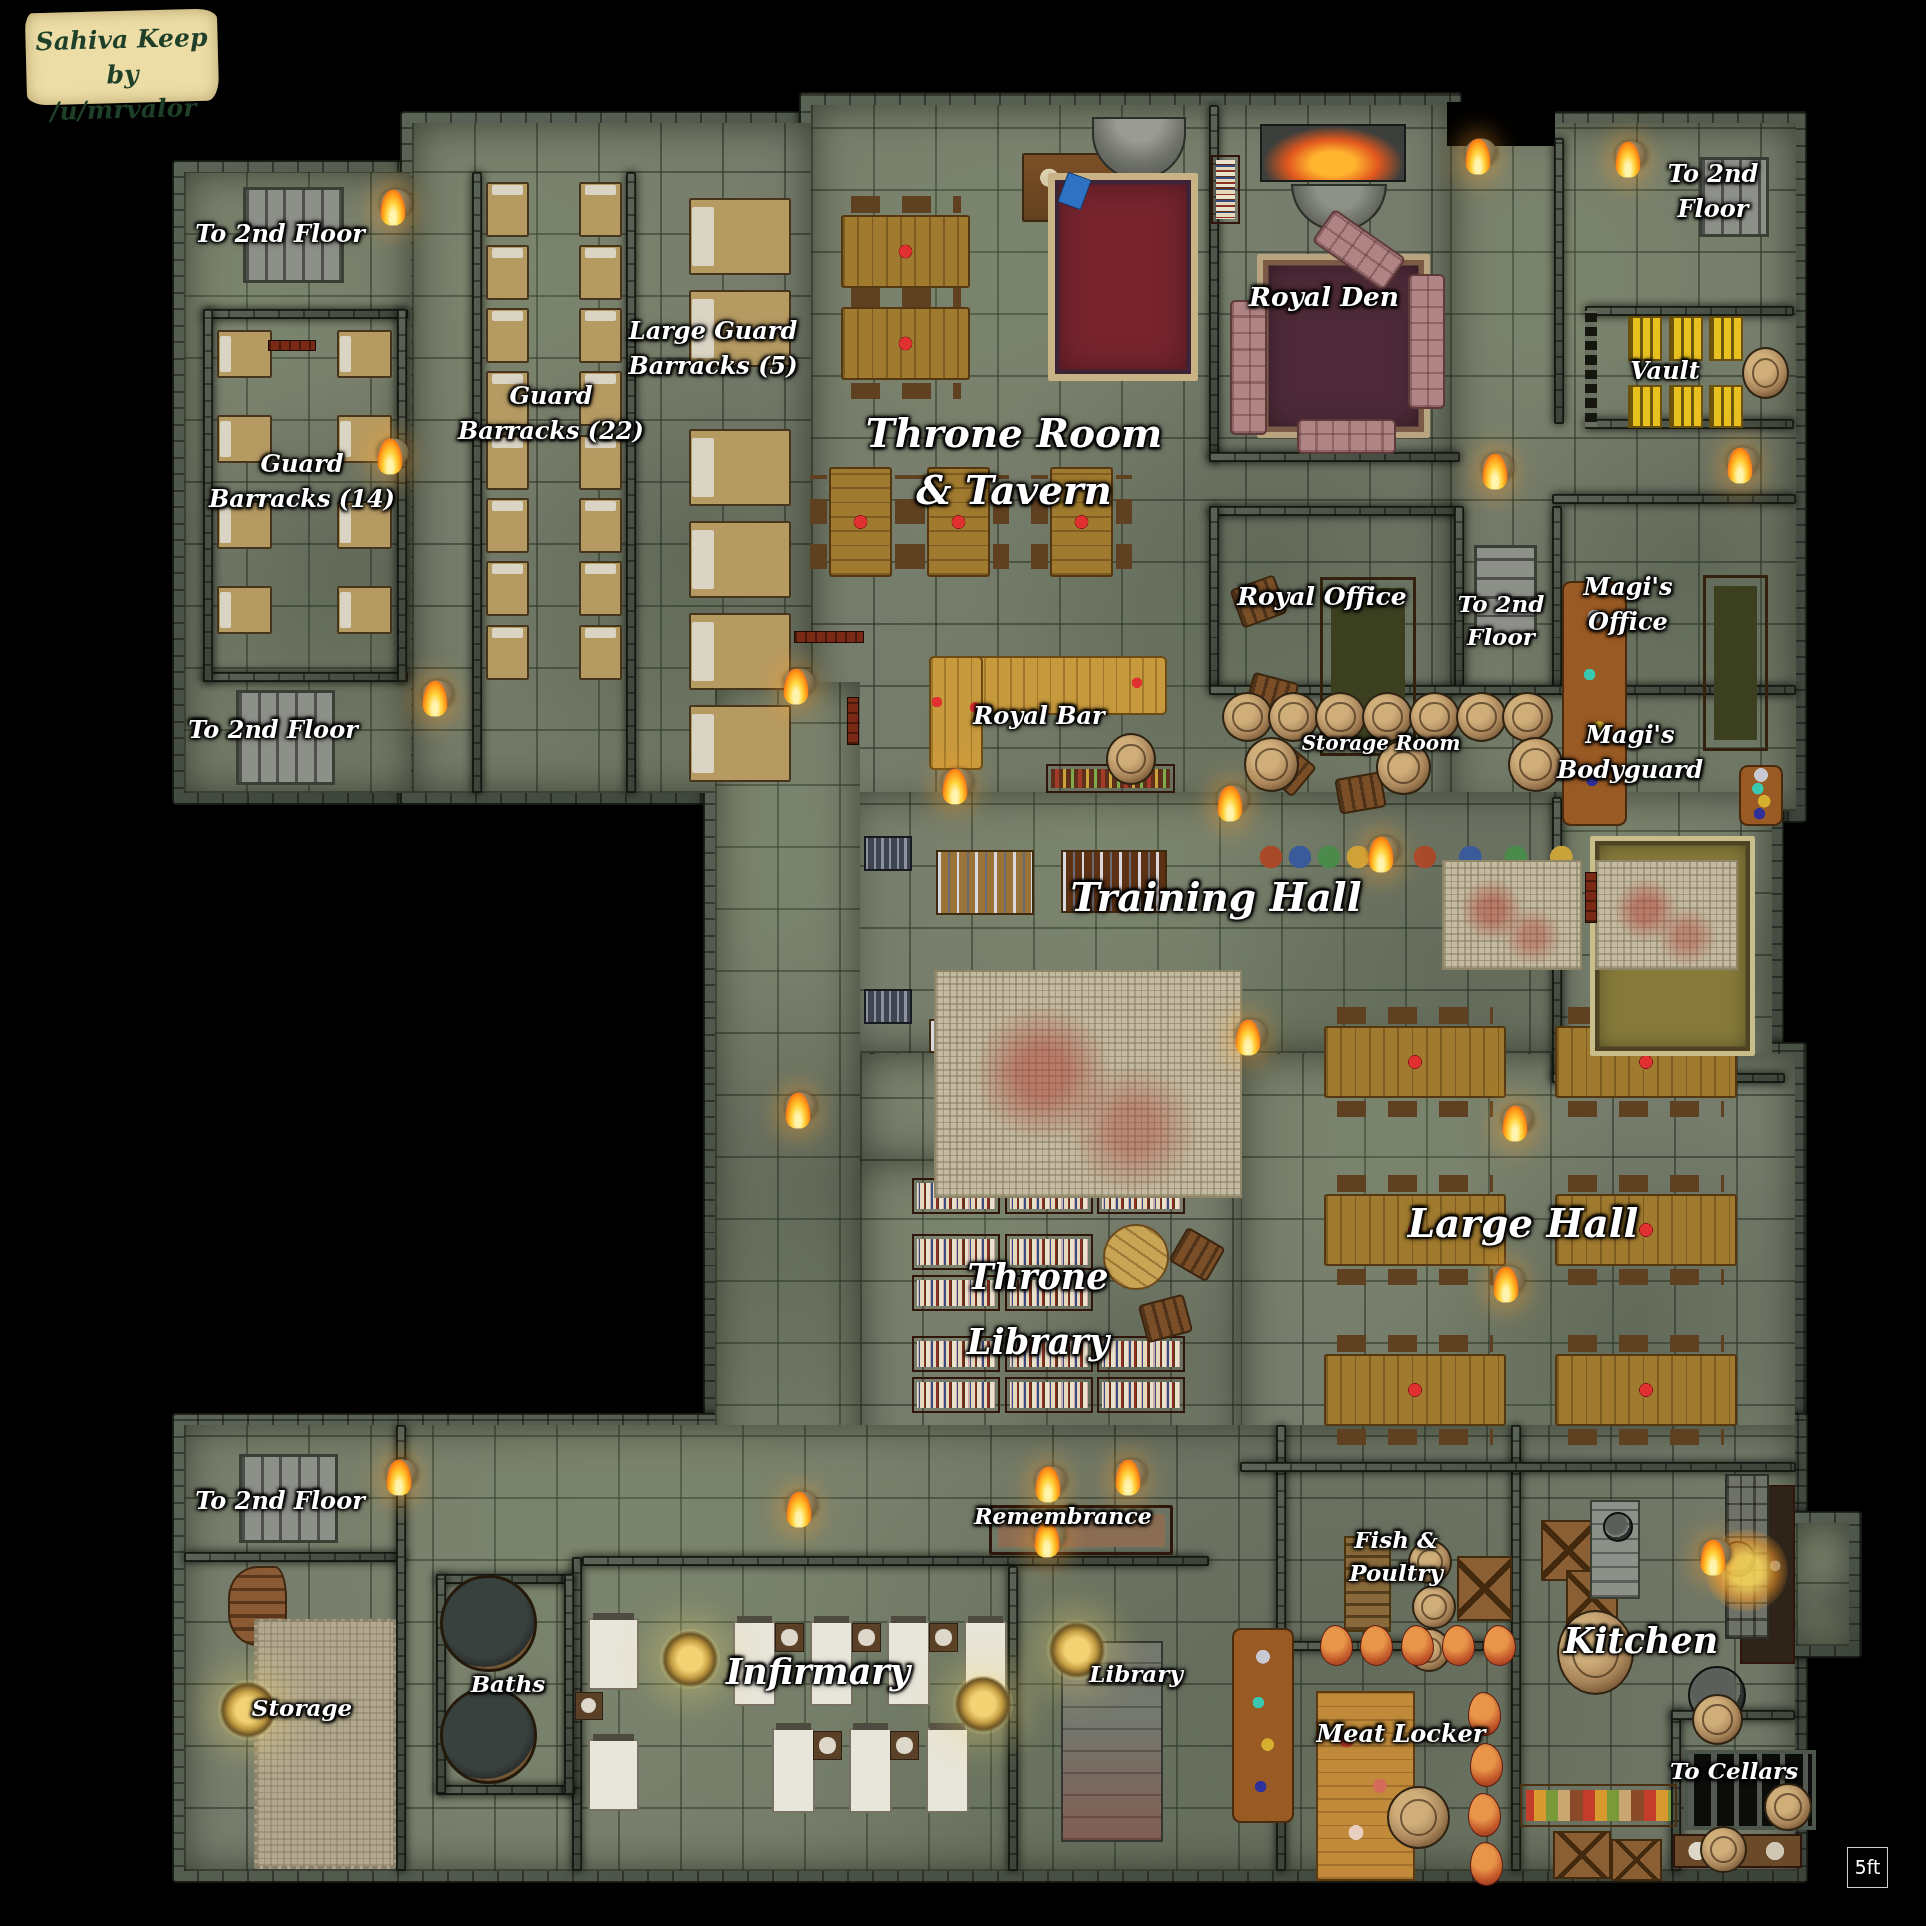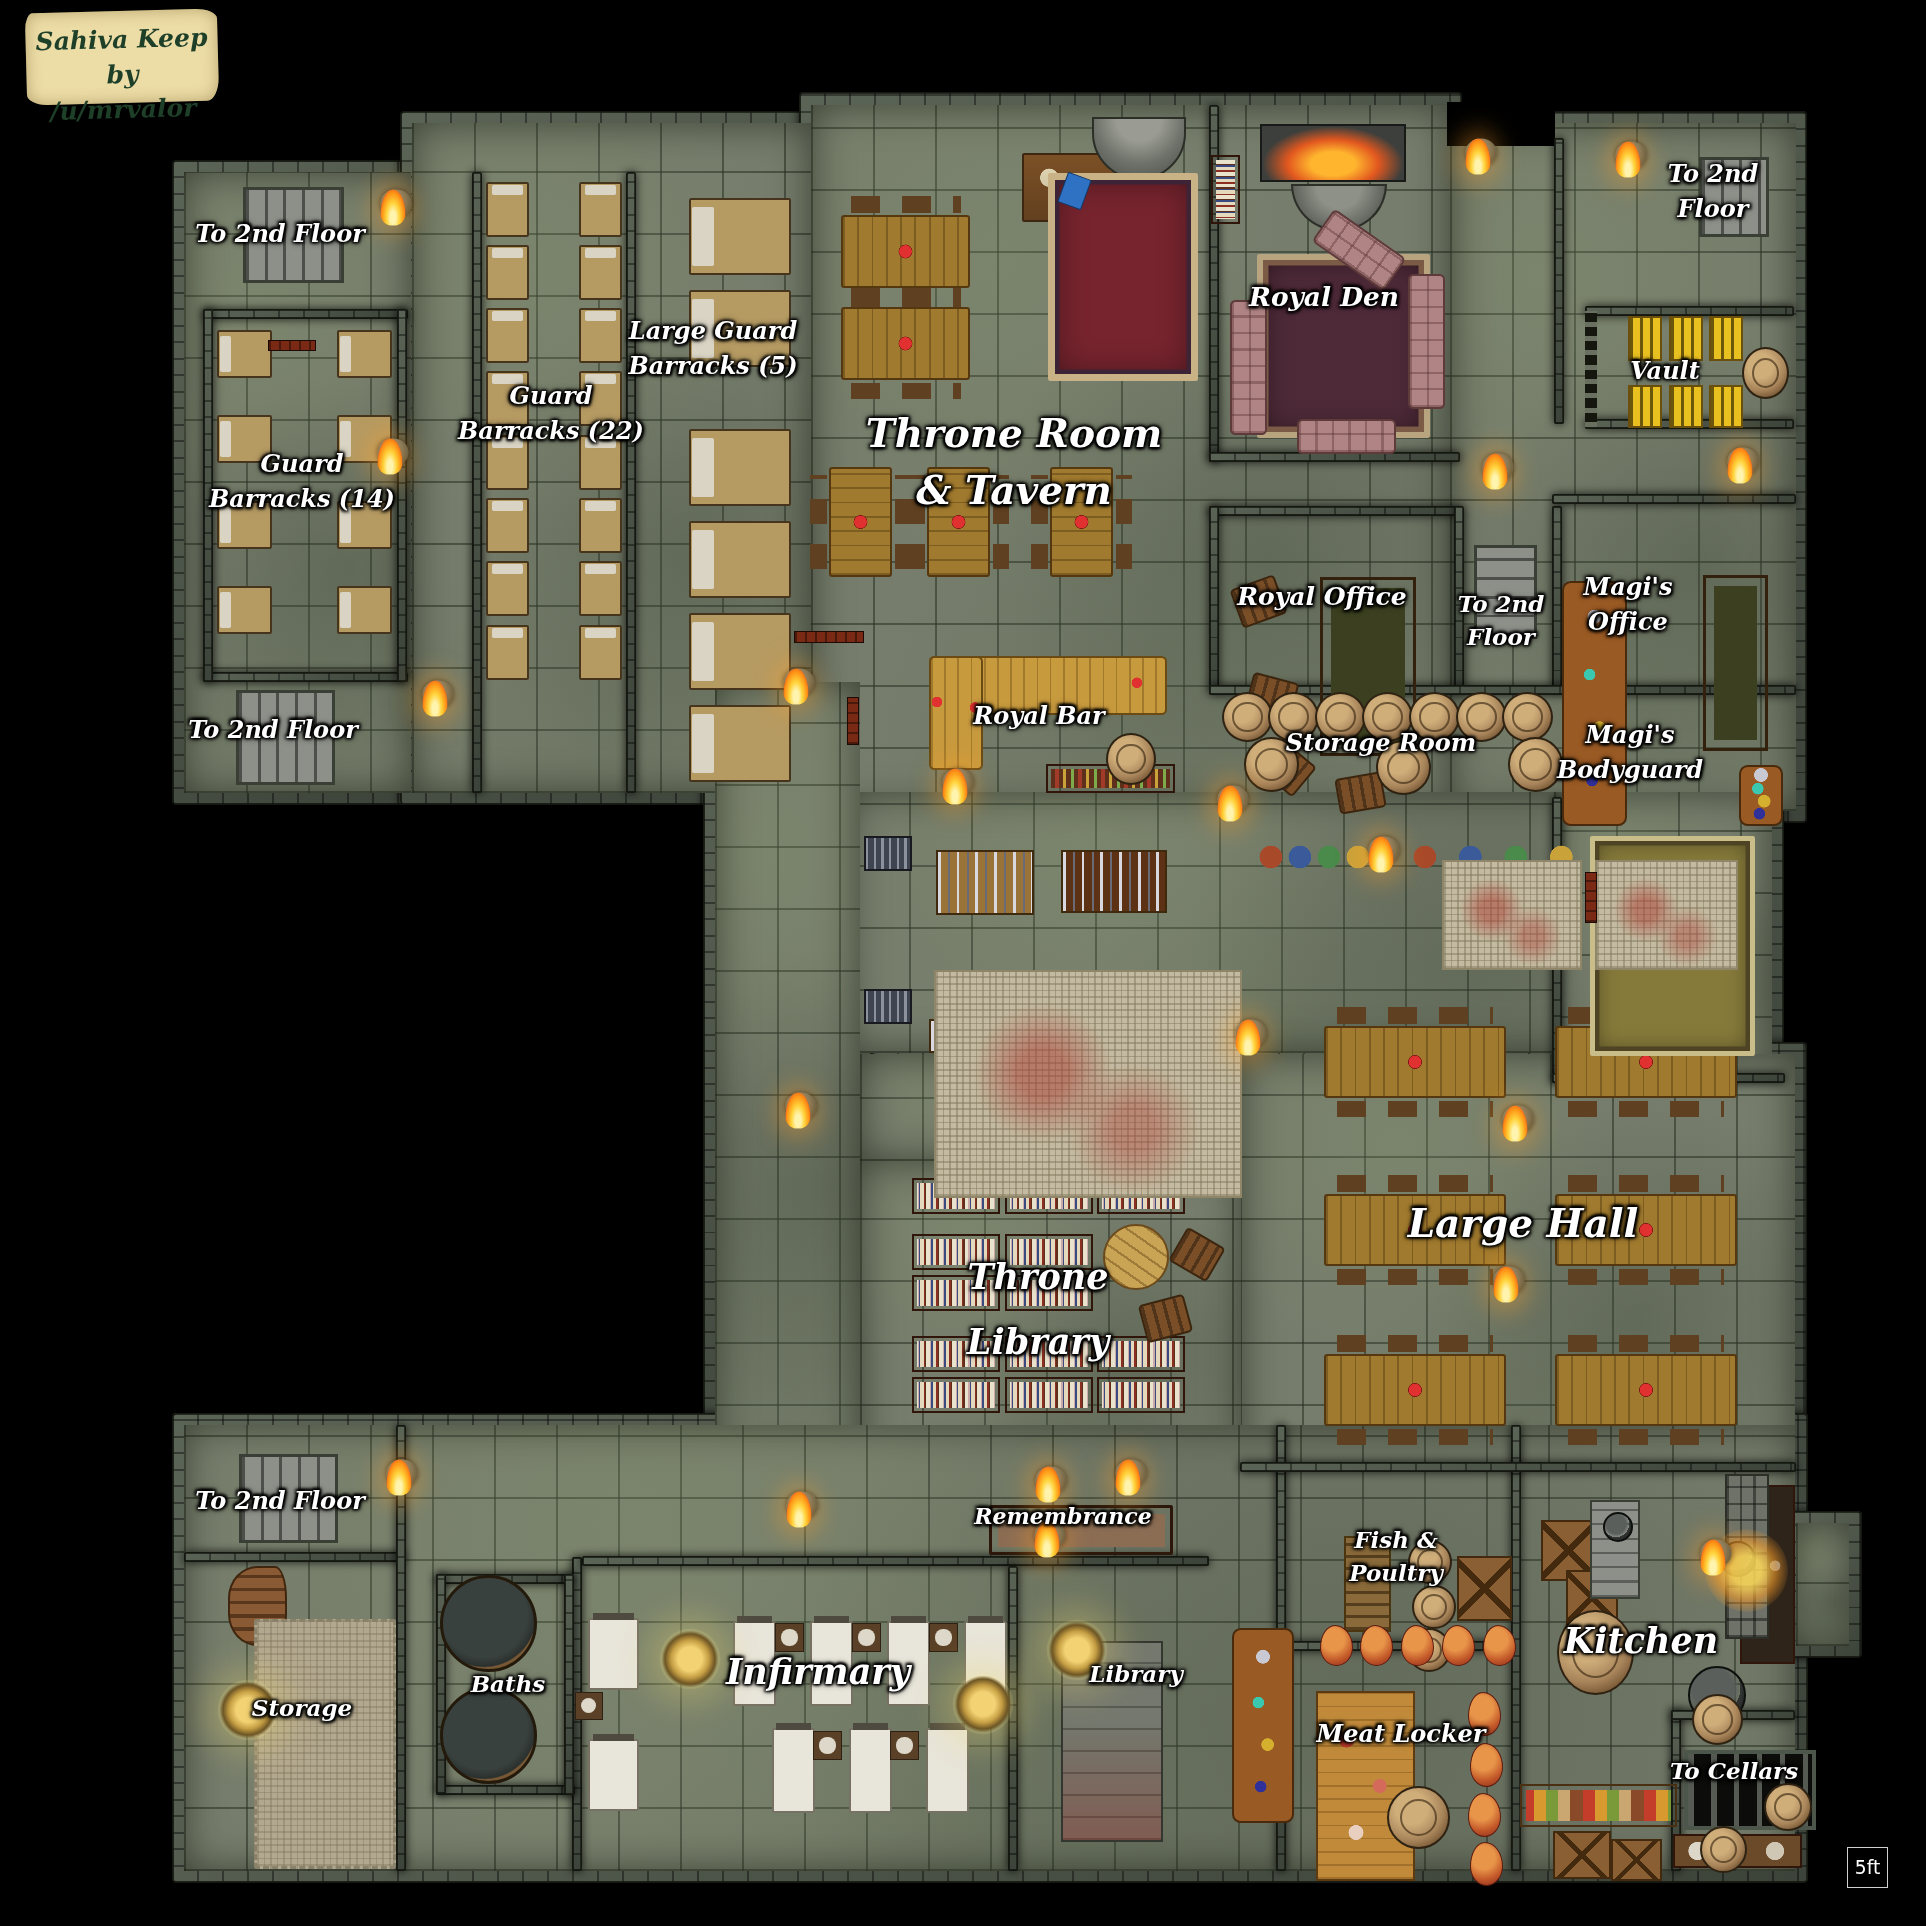--- a/index.html
+++ b/index.html
@@ -549,24 +549,25 @@
       <div class="label" style="left: 1324px; top: 297px; font-size: 26.4px;">Royal Den</div>
       <div class="label" style="left: 1713px; top: 192px; font-size: 24px;">To 2nd
 Floor</div>
       <div class="label" style="left: 1665px; top: 371px; font-size: 24px;">Vault</div>
       <div class="label" style="left: 1322px; top: 597px; font-size: 25px;">Royal Office</div>
       <div class="label" style="left: 1501px; top: 620px; font-size: 23px;">To 2nd
 Floor</div>
       <div class="label" style="left: 1628px; top: 605px; font-size: 24px;">Magi's
 Office</div>
       <div class="label" style="left: 1039px; top: 716px; font-size: 24px;">Royal Bar</div>
-      <div class="label" style="left: 1381px; top: 743px; font-size: 24px;">Storage Room</div>
+      <div class="label" style="left: 1381px; top: 743px; font-size: 20px;">Storage Room</div>
       <div class="label" style="left: 1630px; top: 753px; font-size: 24px;">Magi's
 Bodyguard</div>
       <div class="label" style="left: 273px; top: 730px; font-size: 24px;">To 2nd Floor</div>
+      <div class="label" style="left: 1216px; top: 897px; font-size: 39px;">Training Hall</div>
       <div class="label" style="left: 1523px; top: 1223px; font-size: 39px;">Large Hall</div>
       <div class="label" style="left: 1038px; top: 1310px; font-size: 35px; line-height: 1.85;">Throne
 Library</div>
       <div class="label" style="left: 1063px; top: 1517px; font-size: 22px;">Remembrance</div>
       <div class="label" style="left: 280px; top: 1501px; font-size: 24px;">To 2nd Floor</div>
       <div class="label" style="left: 1396px; top: 1556px; font-size: 23px;">Fish &amp;
 Poultry</div>
       <div class="label" style="left: 1641px; top: 1641px; font-size: 35px;">Kitchen</div>
       <div class="label" style="left: 508px; top: 1684px; font-size: 23px;">Baths</div>
       <div class="label" style="left: 818px; top: 1672px; font-size: 35px;">Infirmary</div>

